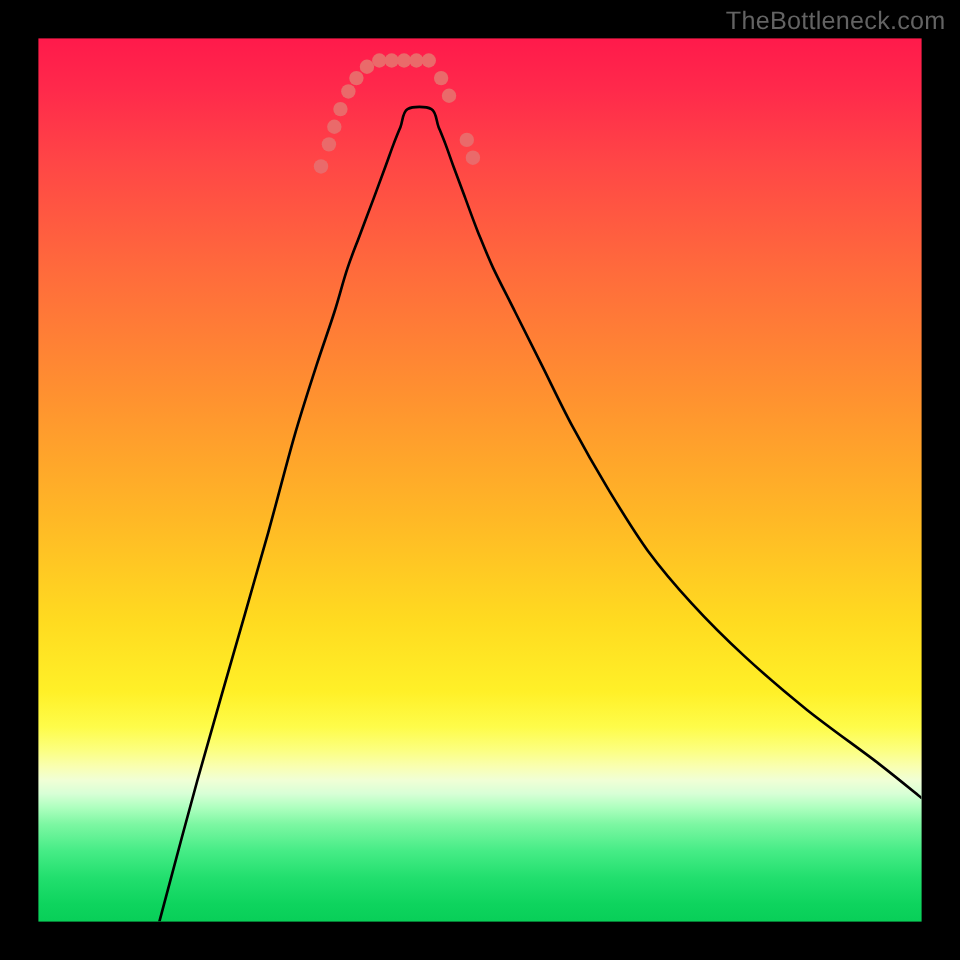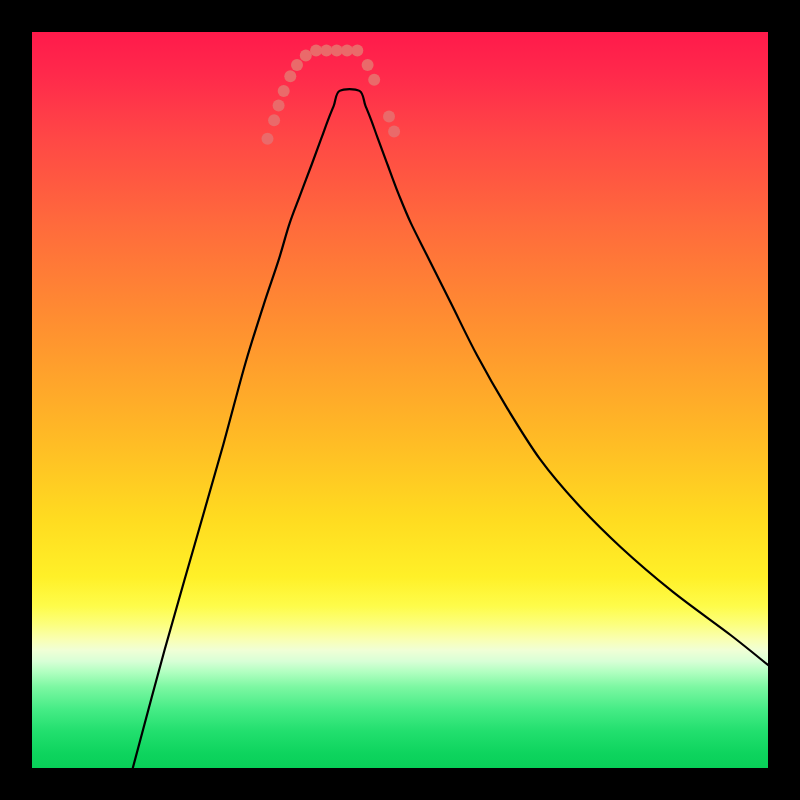--- a/index.html
+++ b/index.html
@@ -86,13 +86,14 @@
           <circle cx="304.7" cy="18.4" r="6" fill="#ea6a6a"></circle>
           <circle cx="315.0" cy="18.4" r="6" fill="#ea6a6a"></circle>
           <circle cx="325.3" cy="18.4" r="6" fill="#ea6a6a"></circle>
           <circle cx="335.6" cy="33.1" r="6" fill="#ea6a6a"></circle>
           <circle cx="342.2" cy="47.8" r="6" fill="#ea6a6a"></circle>
           <circle cx="357.0" cy="84.6" r="6" fill="#ea6a6a"></circle>
           <circle cx="362.1" cy="99.4" r="6" fill="#ea6a6a"></circle>
         </g>
     </svg>
   </div>
+  <div class="watermark">TheBottleneck.com</div>
 </div>
 
 </body></html>

